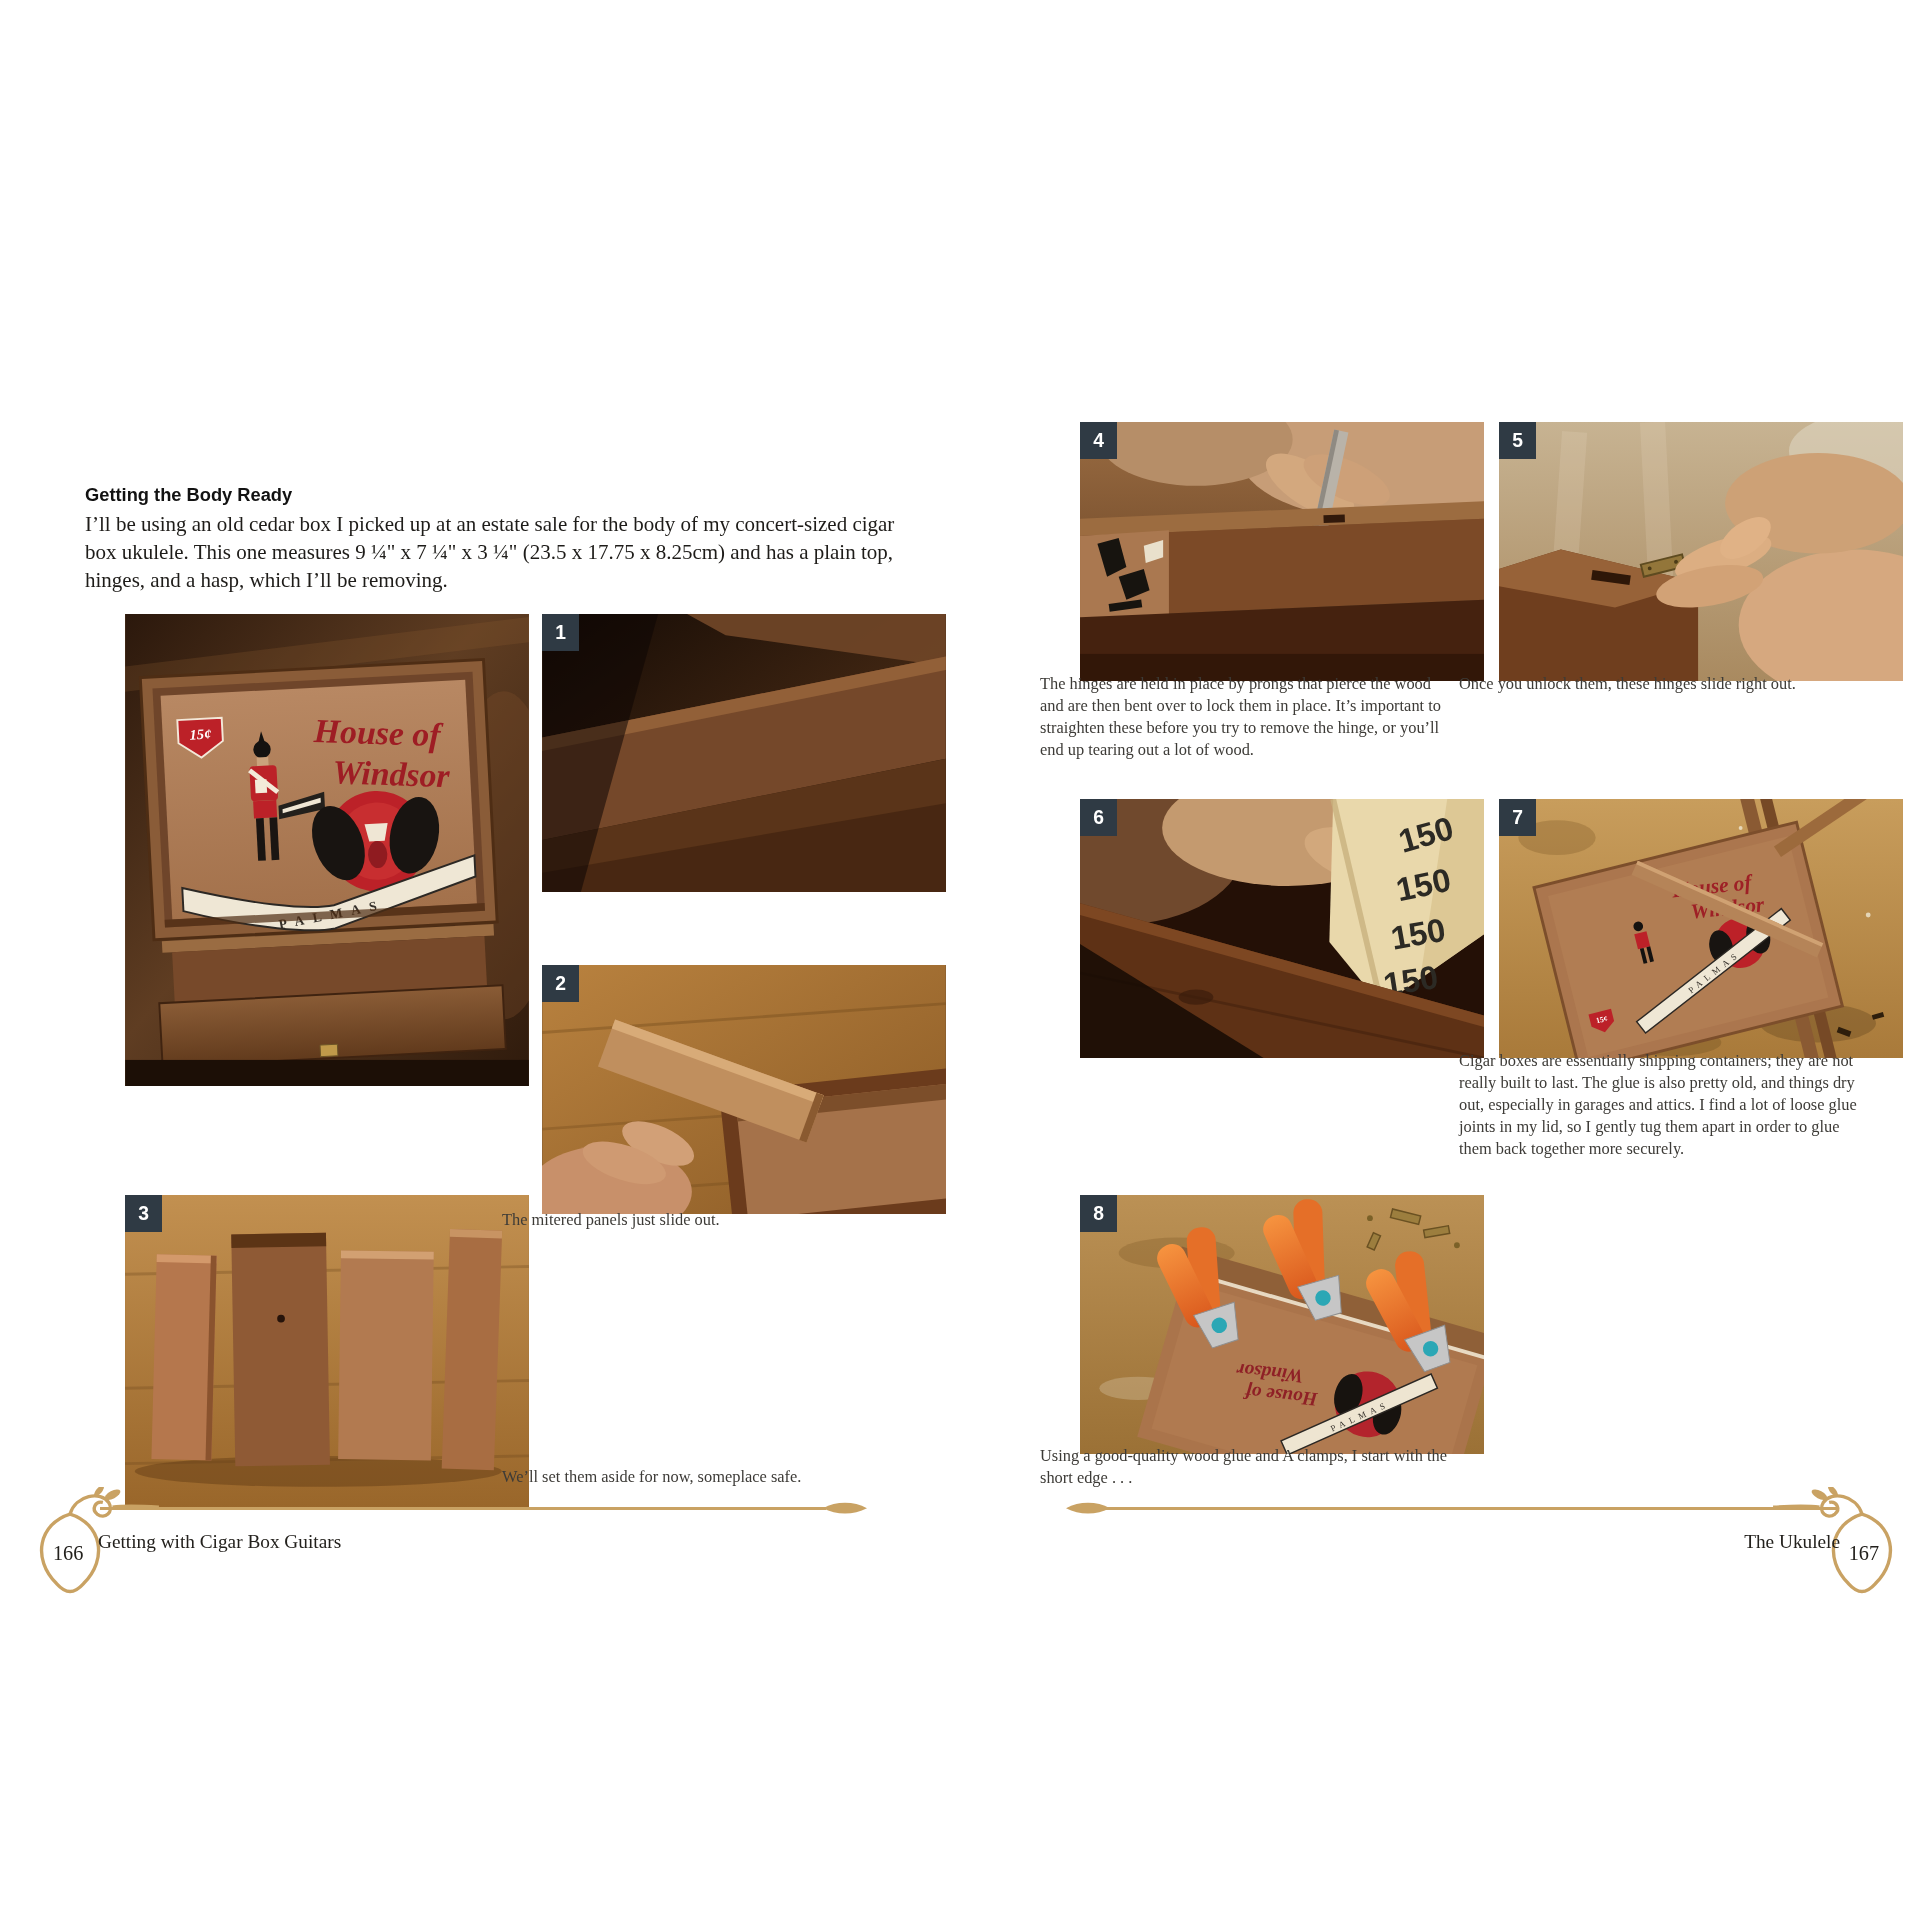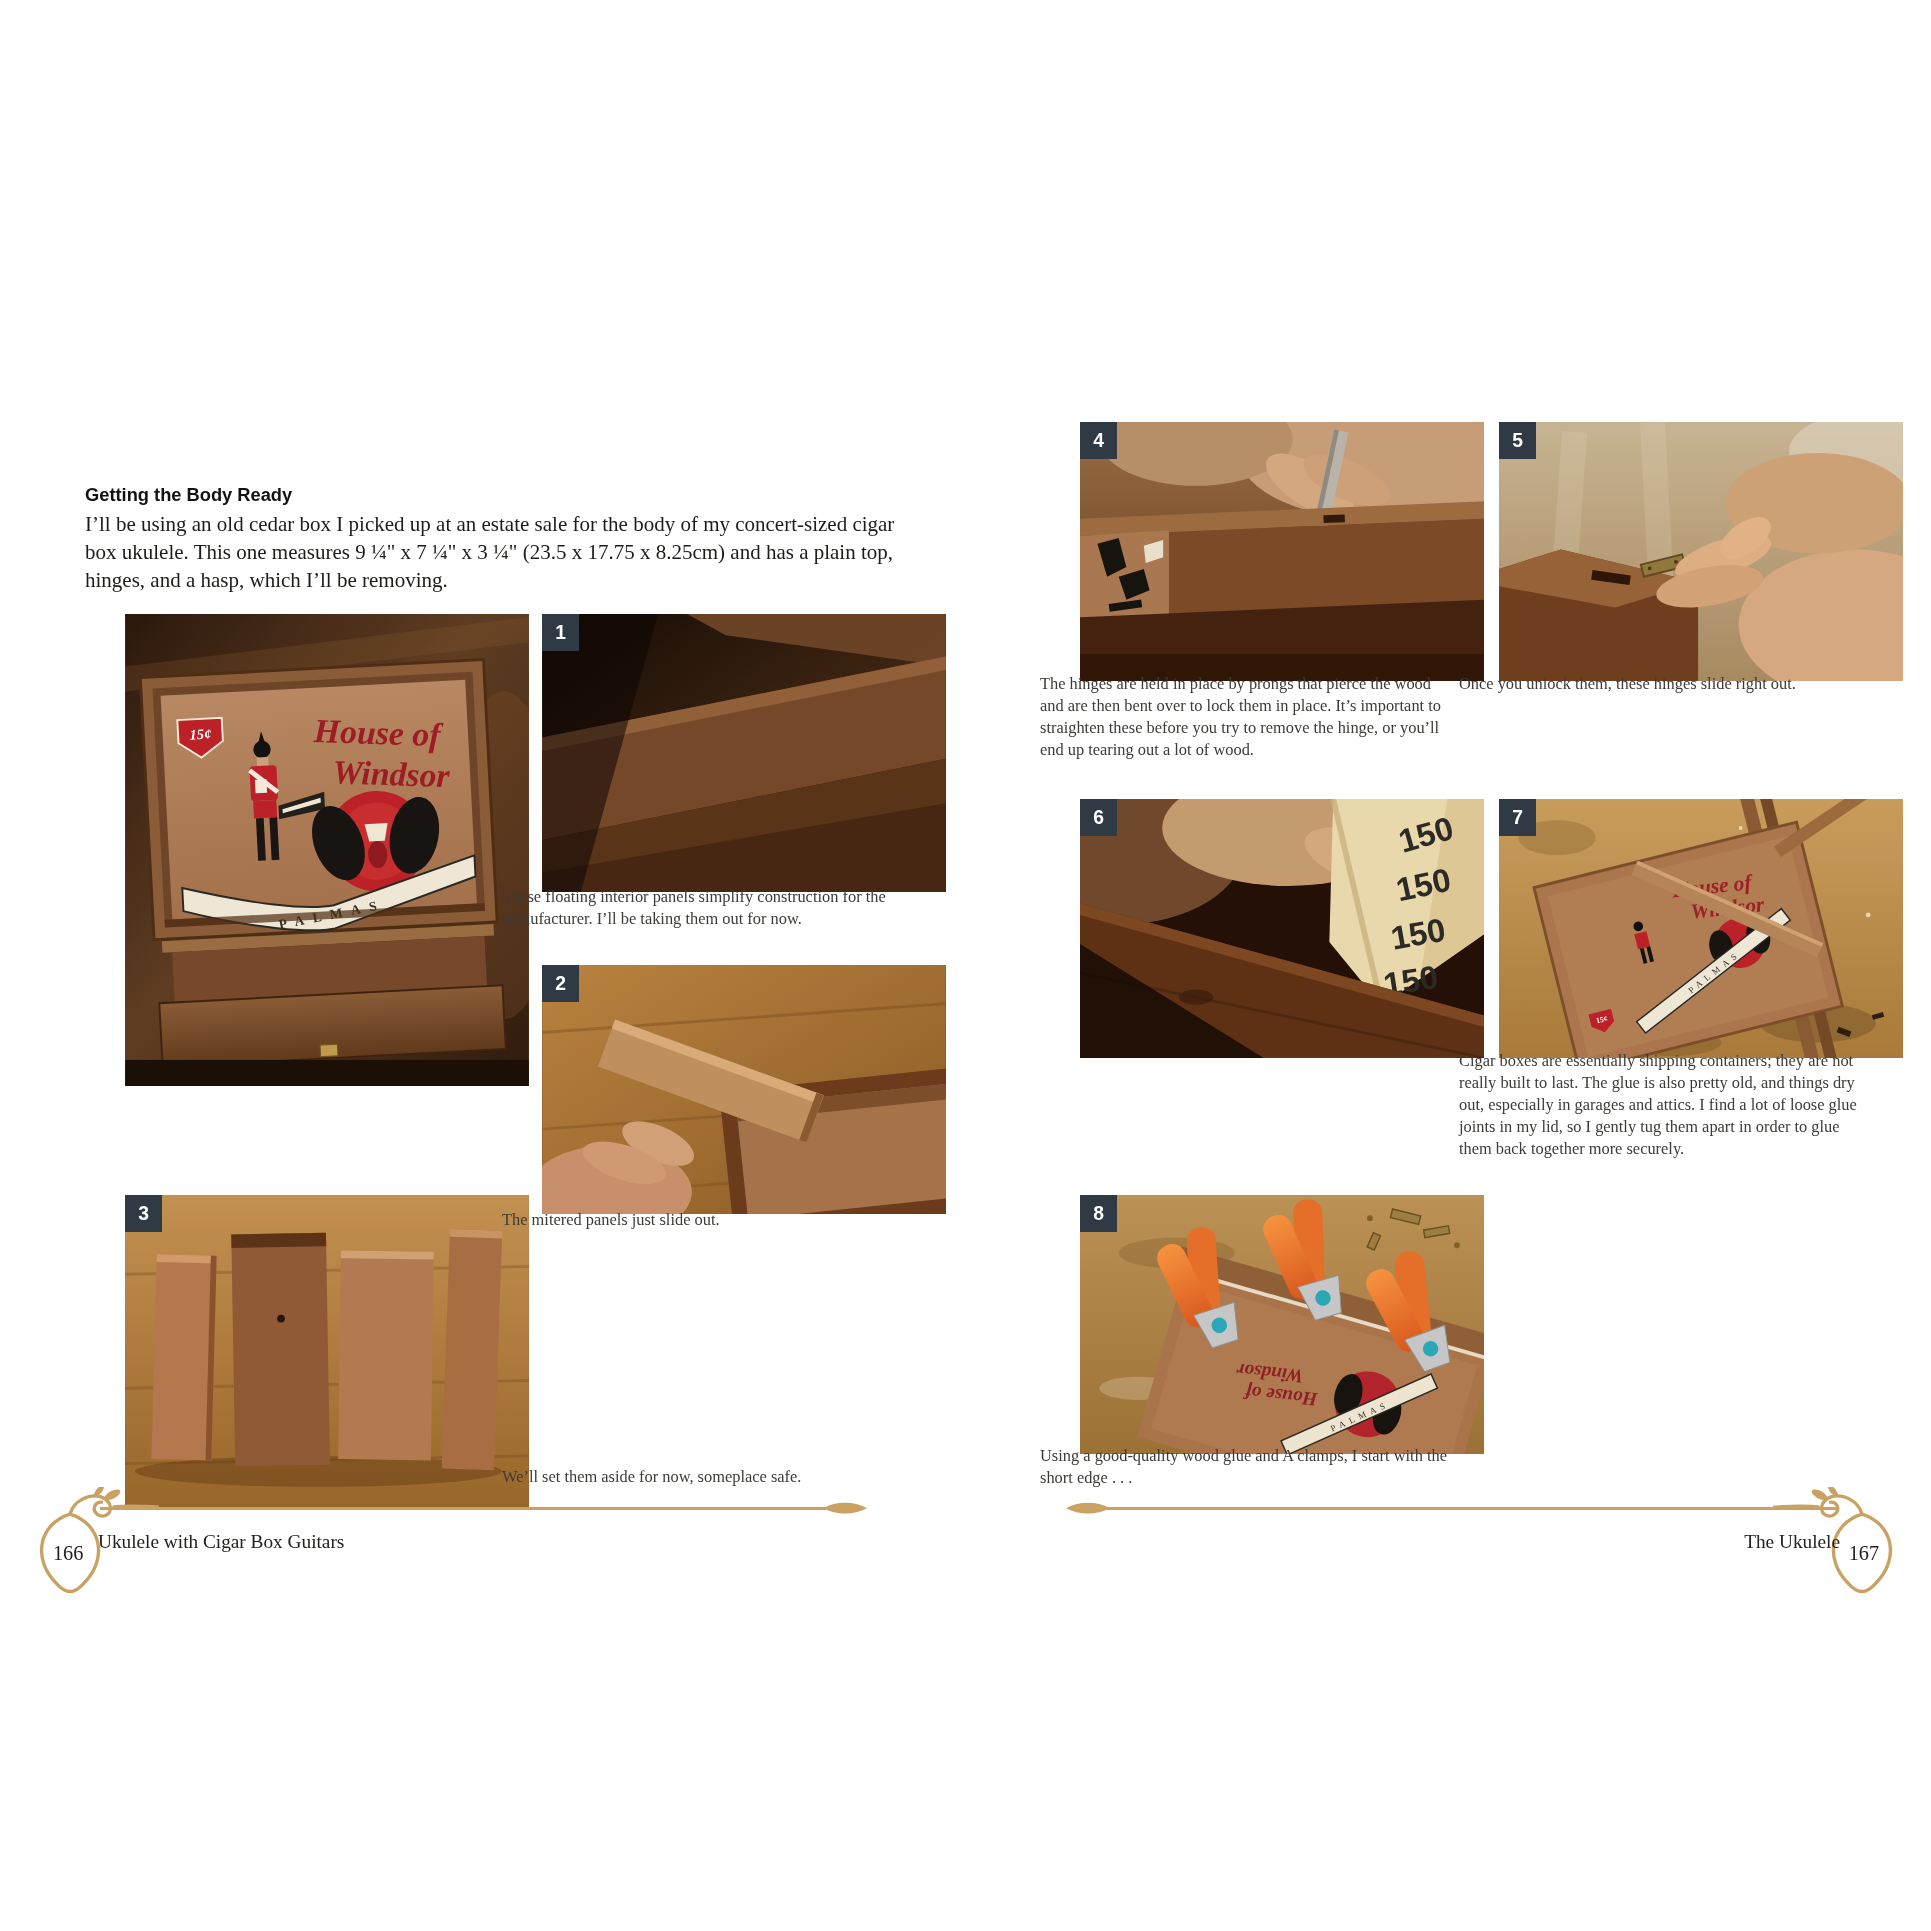--- a/index.html
+++ b/index.html
@@ -420,21 +420,20 @@
           <rect x="8" y="-16" width="30" height="96" rx="14" fill="#e56f28" transform="rotate(14 23 32)"></rect>
           <rect x="-14" y="-8" width="30" height="92" rx="14" fill="url(#gOr)" transform="rotate(-8 1 38)"></rect>
           <polygon points="0,70 44,70 36,108 8,108" fill="#c6c6c6" stroke="#8f8f8f"></polygon>
           <circle cx="22" cy="88" r="8" fill="#2ba7b5"></circle>
         </g>
       </g>
     </svg>
     <div class="badge">8</div>
   </figure>
 
-  <p class="caption c1">These floating interior panels simplify construction for the manufacturer. I’ll be taking them out for now.</p>
   <p class="caption c2">The mitered panels just slide out.</p>
   <p class="caption c3">We’ll set them aside for now, someplace safe.</p>
   <p class="caption c4">The hinges are held in place by prongs that pierce the wood and are then bent over to lock them in place. It’s important to straighten these before you try to remove the hinge, or you’ll end up tearing out a lot of wood.</p>
   <p class="caption c5">Once you unlock them, these hinges slide right out.</p>
   <p class="caption c7">Cigar boxes are essentially shipping containers; they are not really built to last. The glue is also pretty old, and things dry out, especially in garages and attics. I find a lot of loose glue joints in my lid, so I gently tug them apart in order to glue them back together more securely.</p>
   <p class="caption c8">Using a good-quality wood glue and A clamps, I start with the short edge . . .</p>
 
   <div class="rule rule-left"></div>
   <div class="rule rule-right"></div>
   <svg class="leaf leaf-left" width="44" height="16.4" viewBox="0 0 46 17">
@@ -465,17 +464,17 @@
         <path d="M104 21 C118 19 136 20 152 21"></path>
       </g>
       <g fill="#c9a263">
         <ellipse cx="104" cy="8" rx="9" ry="4" transform="rotate(-28 104 8)"></ellipse>
         <ellipse cx="90" cy="4" rx="7" ry="3" transform="rotate(-50 90 4)"></ellipse>
       </g>
     </g>
     <text class="page-num" x="94" y="76" text-anchor="middle">167</text>
   </svg>
 
-  <p class="footer-title footer-title-left">Ukulele with Cigar Box Guitars</p>
+  <p class="footer-title footer-title-left">Getting with Cigar Box Guitars</p>
   <p class="footer-title footer-title-right">The Ukulele</p>
 
 </div>
 
 
 </body></html>

